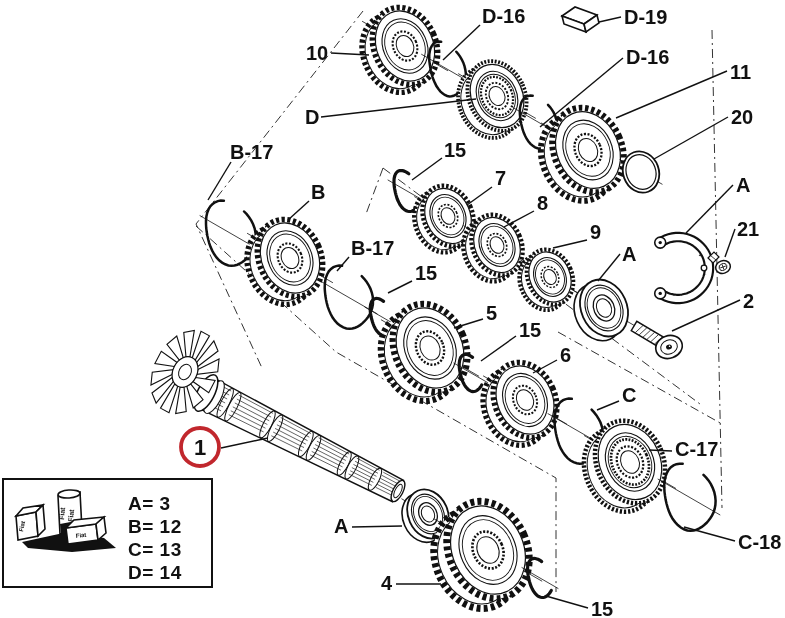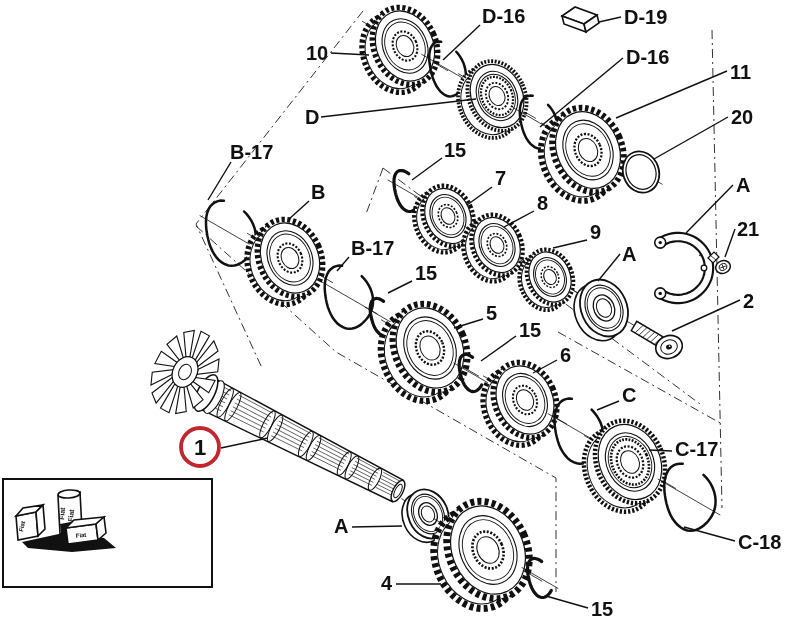--- a/index.html
+++ b/index.html
@@ -426,14 +426,20 @@
           <polygon points="26,26 33,19 35,43 28,50" fill="#fff" stroke="#111111" stroke-width="1.6"></polygon>
           <text x="13" y="46" font-size="6" transform="rotate(-78 13 46)">Fiat</text>
         </g>
         <g>
           <polygon points="56,42 86,38 88,54 58,58" fill="#fff" stroke="#111111" stroke-width="1.6"></polygon>
           <polygon points="56,42 64,34 94,31 86,38" fill="#fff" stroke="#111111" stroke-width="1.6"></polygon>
           <polygon points="86,38 94,31 96,47 88,54" fill="#fff" stroke="#111111" stroke-width="1.6"></polygon>
           <text x="66" y="52" font-size="6" transform="rotate(-7 66 52)">Fiat</text>
         </g>
       </svg>
+    <div class="legend-lines">
+      <div>A= 3</div>
+      <div>B= 12</div>
+      <div>C= 13</div>
+      <div>D= 14</div>
+    </div>
   </div>
 </div>
 
 </body></html>

